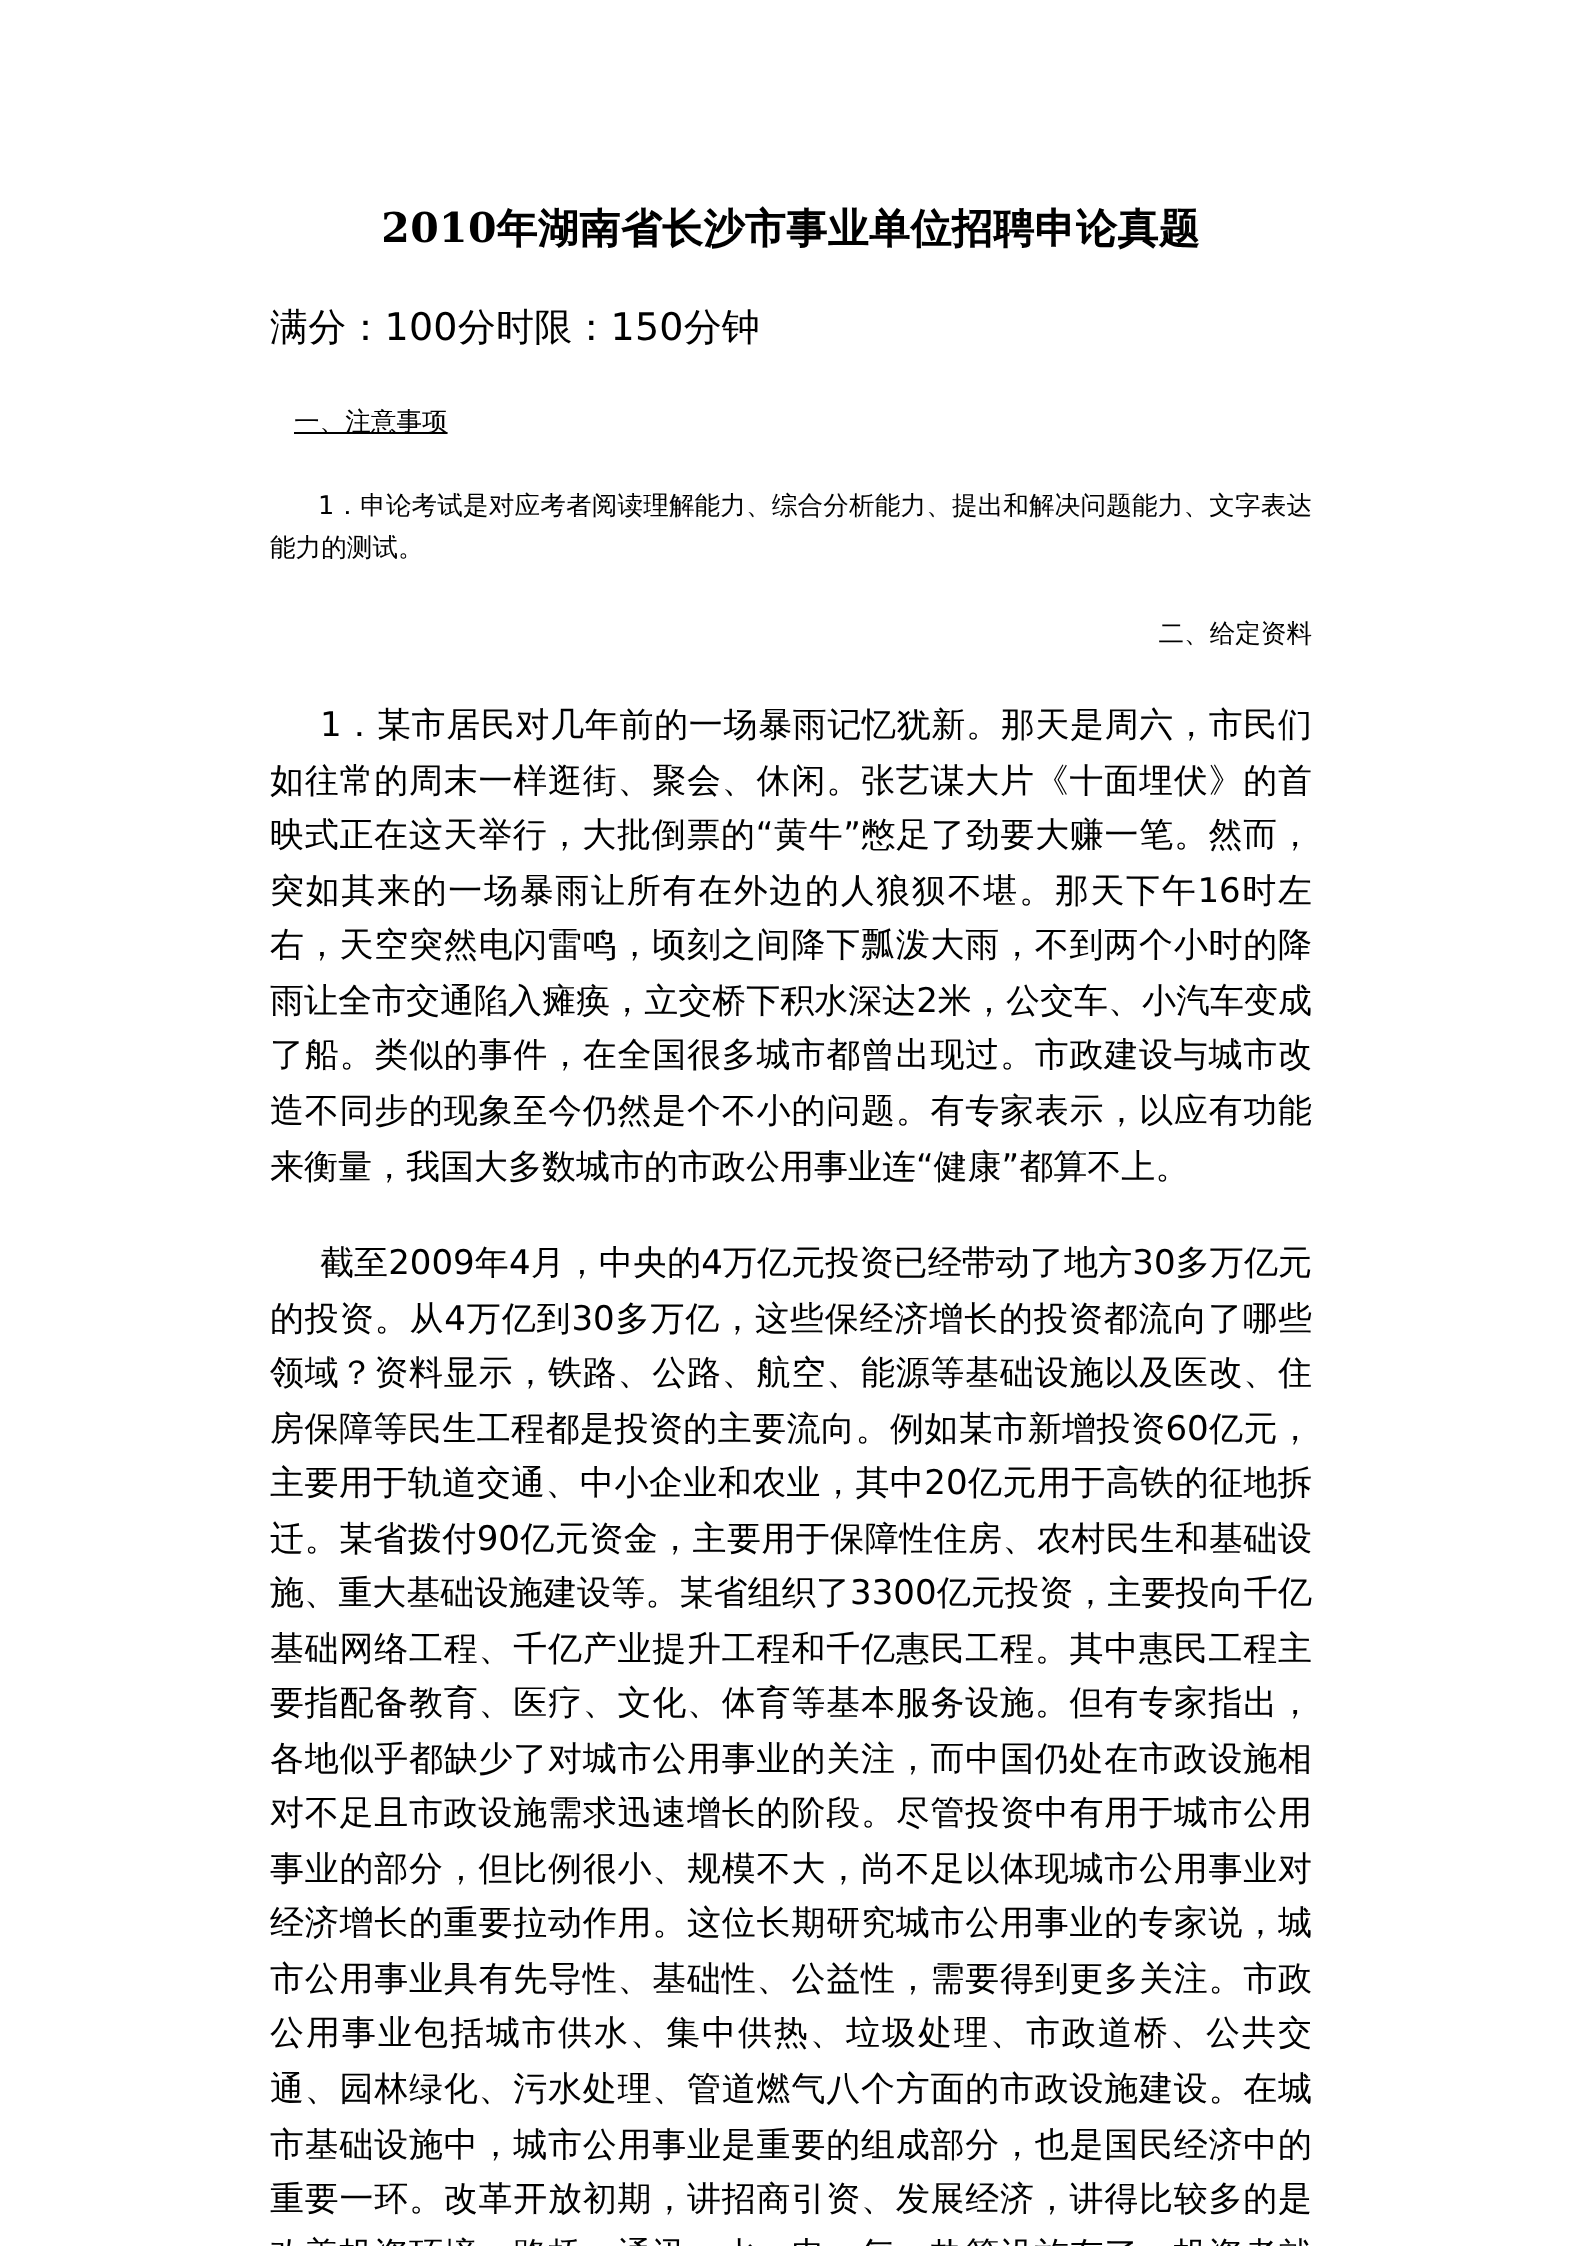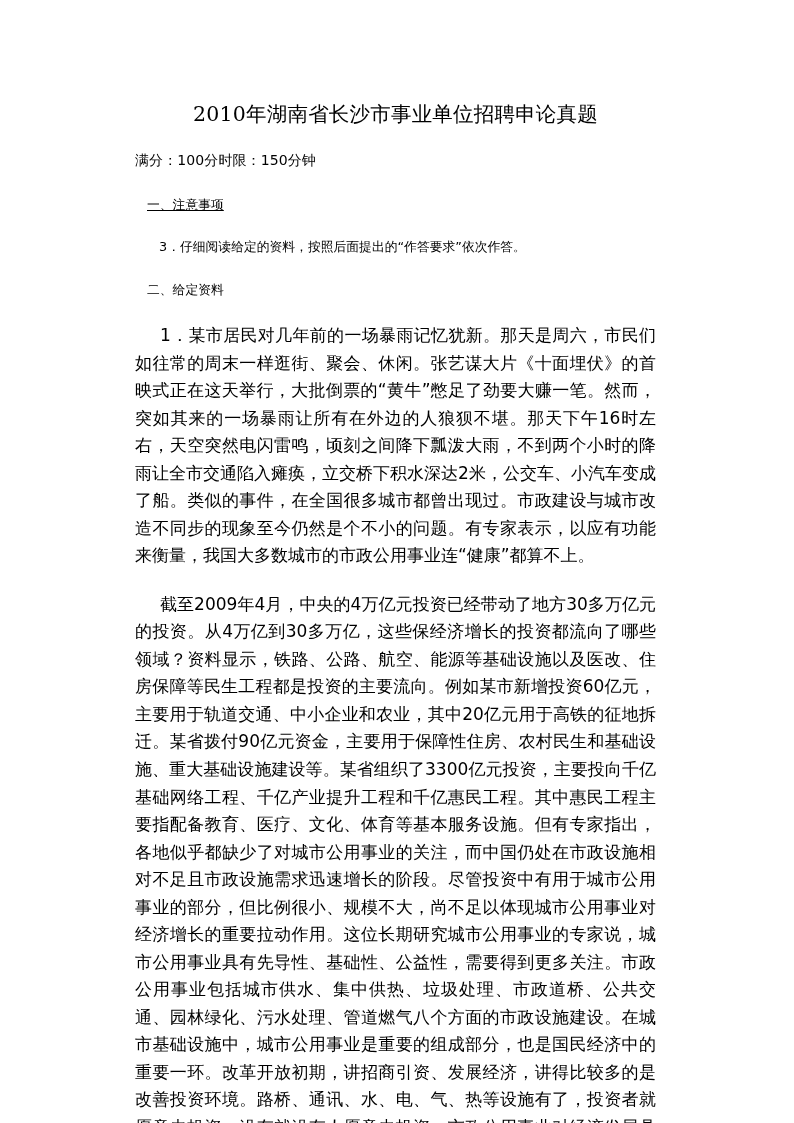--- a/index.html
+++ b/index.html
@@ -25,44 +25,44 @@
     position: absolute;
     left: 135px;
     top: 0;
     width: 521px;
   }
   .doc-title {
     margin: 0;
     padding: 0;
     font-family: "DejaVu Serif", "Liberation Serif", serif;
     font-size: 20.5px;
-    font-weight: normal;
+    font-weight: bold;
     line-height: 1.35;
     text-align: center;
     letter-spacing: 0.2px;
     padding-top: 101px;
   }
   .subtitle {
     margin: 0;
     padding: 0;
-    font-size: 14px;
+    font-size: 19px;
     line-height: 1.5;
     padding-top: 21px;
     letter-spacing: 0.1px;
   }
   .section-heading {
     margin: 0;
     padding: 0;
     font-size: 12.8px;
     line-height: 1.55;
     text-indent: 12px;
     font-weight: normal;
   }
   .sec1 { padding-top: 24px; text-decoration: underline; }
-  .sec2 { padding-top: 23px; }
+  .sec2 { padding-top: 23px; text-align: right; }
   .notice-item {
     margin: 0;
     padding: 0;
     font-size: 12.8px;
     line-height: 1.62;
     text-align: justify;
     text-justify: inter-ideograph;
     text-indent: 24px;
     padding-top: 22px;
   }
@@ -83,23 +83,23 @@
 
 <div class="page">
   <div class="content">
 
     <h1 class="doc-title">2010年湖南省长沙市事业单位招聘申论真题</h1>
 
     <p class="subtitle">满分：100分时限：150分钟</p>
 
     <p class="section-heading sec1">一、注意事项</p>
 
+    <p class="notice-item">1．申论考试是对应考者阅读理解能力、综合分析能力、提出和解决问题能力、文字表达能力的测试。</p>
 
 
-    <p class="notice-item">3．仔细阅读给定的资料，按照后面提出的“作答要求”依次作答。</p>
 
 
 
     <p class="section-heading sec2">二、给定资料</p>
 
     <p class="material mat-1">1．某市居民对几年前的一场暴雨记忆犹新。那天是周六，市民们如往常的周末一样逛街、聚会、休闲。张艺谋大片《十面埋伏》的首映式正在这天举行，大批倒票的“黄牛”憋足了劲要大赚一笔。然而，突如其来的一场暴雨让所有在外边的人狼狈不堪。那天下午16时左右，天空突然电闪雷鸣，顷刻之间降下瓢泼大雨，不到两个小时的降雨让全市交通陷入瘫痪，立交桥下积水深达2米，公交车、小汽车变成了船。类似的事件，在全国很多城市都曾出现过。市政建设与城市改造不同步的现象至今仍然是个不小的问题。有专家表示，以应有功能来衡量，我国大多数城市的市政公用事业连“健康”都算不上。</p>
 
     <p class="material mat-2">截至2009年4月，中央的4万亿元投资已经带动了地方30多万亿元的投资。从4万亿到30多万亿，这些保经济增长的投资都流向了哪些领域？资料显示，铁路、公路、航空、能源等基础设施以及医改、住房保障等民生工程都是投资的主要流向。例如某市新增投资60亿元，主要用于轨道交通、中小企业和农业，其中20亿元用于高铁的征地拆迁。某省拨付90亿元资金，主要用于保障性住房、农村民生和基础设施、重大基础设施建设等。某省组织了3300亿元投资，主要投向千亿基础网络工程、千亿产业提升工程和千亿惠民工程。其中惠民工程主要指配备教育、医疗、文化、体育等基本服务设施。但有专家指出，各地似乎都缺少了对城市公用事业的关注，而中国仍处在市政设施相对不足且市政设施需求迅速增长的阶段。尽管投资中有用于城市公用事业的部分，但比例很小、规模不大，尚不足以体现城市公用事业对经济增长的重要拉动作用。这位长期研究城市公用事业的专家说，城市公用事业具有先导性、基础性、公益性，需要得到更多关注。市政公用事业包括城市供水、集中供热、垃圾处理、市政道桥、公共交通、园林绿化、污水处理、管道燃气八个方面的市政设施建设。在城市基础设施中，城市公用事业是重要的组成部分，也是国民经济中的重要一环。改革开放初期，讲招商引资、发展经济，讲得比较多的是改善投资环境。路桥、通讯、水、电、气、热等设施有了，投资者就愿意去投资，没有就没有人愿意去投资。市政公用事业对经济发展具有先导、基础的作用。作为城市社会经济活动载体的城市基础设施建设，日益受到人们的重视。建设并管理好城市市政公用设施，引导人们自觉爱</p>
 
   </div>

